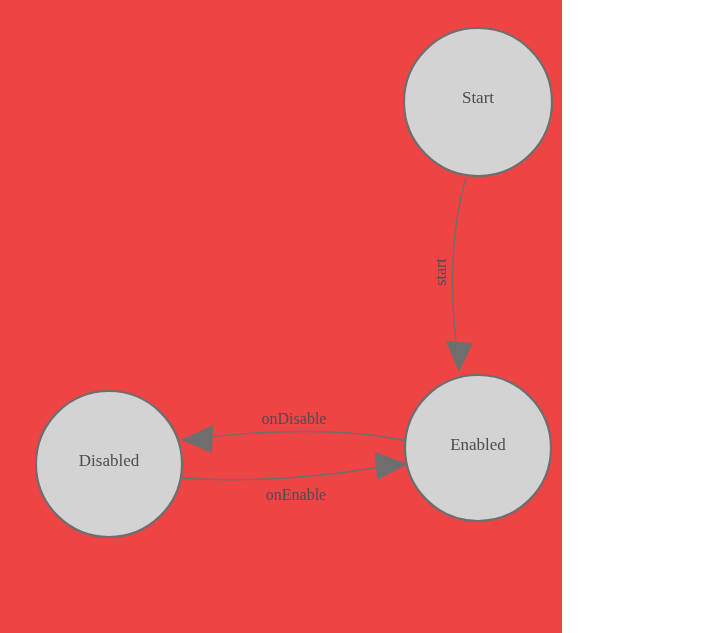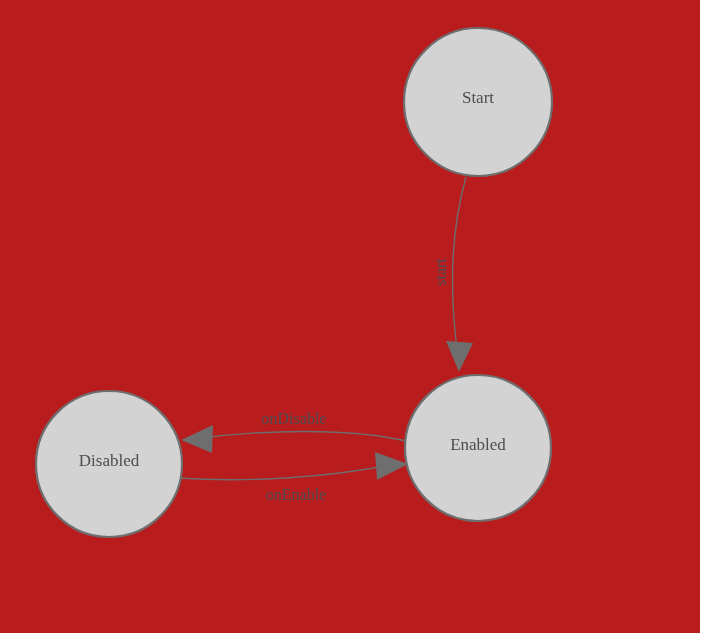--- a/index.html
+++ b/index.html
@@ -9,23 +9,23 @@
     background: #ffffff;
   }
   body {
     width: 702px;
     height: 633px;
     overflow: hidden;
     font-family: "Liberation Serif", "DejaVu Serif", serif;
   }
   #diagram-canvas {
     position: relative;
-    width: 700px;
+    width: 562px;
     height: 633px;
-    background: #b91c1c;
+    background: #ef4444;
   }
   #diagram-svg {
     position: absolute;
     top: 0;
     left: 0;
     width: 702px;
     height: 633px;
     display: block;
   }
   .node-circle {

